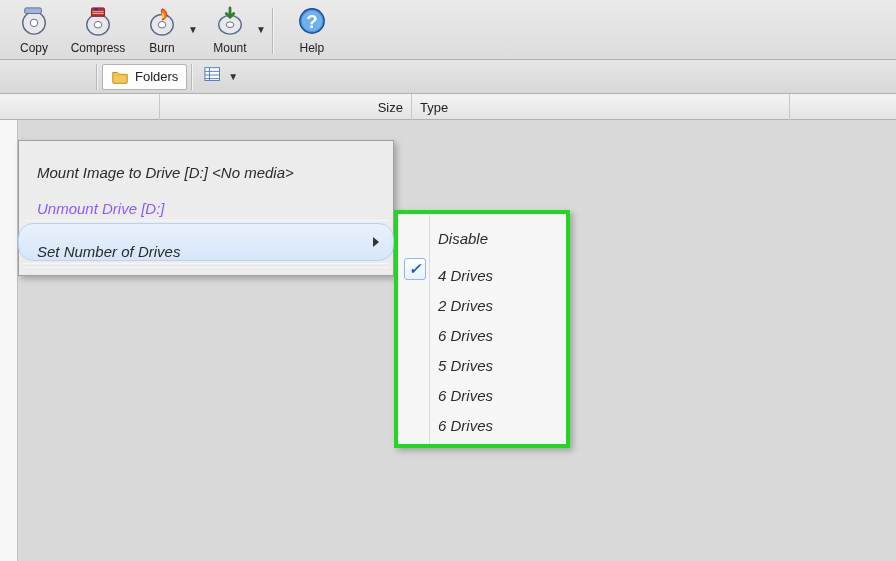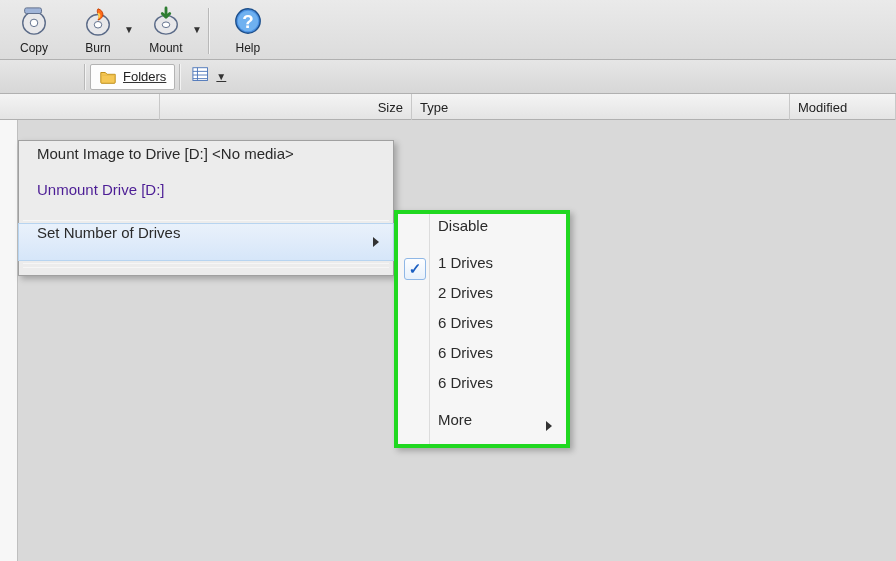--- a/index.html
+++ b/index.html
@@ -41,22 +41,21 @@
   .tb-sep { width: 2px; height: 46px; margin: 4px 6px 0 6px; border-left: 1px solid #b8b8b8; border-right:1px solid #f3f3f3; }
   .tb-dd { display:flex; align-items:flex-start; }
   .tb-dd .caret { margin-top:20px; margin-left:-6px; font-size:10px; color:#333; cursor:pointer; }
 
   
   .secbar {
     display:flex; align-items:center;
     height: 34px;
     background: linear-gradient(#e6e6e6,#d7d7d7);
     border-bottom: 1px solid #b0b0b0;
-    padding: 0 4px;
-    text-decoration: underline;
+    padding: 0 16px;
   }
   .secbar .sep { width:2px; height:26px; border-left:1px solid #b8b8b8; border-right:1px solid #f3f3f3; margin:0 4px; }
   .secbar .slot { width:76px; height:26px; }
   .sec-btn {
     display:flex; align-items:center; height:26px; padding:0 8px;
     border:1px solid transparent; border-radius:2px; cursor:pointer;
     font-size:13px; color:#222;
   }
   .sec-btn.active { background:#fdfdfd; border-color:#b3b3b3; }
   .sec-btn .ico { width:18px; height:18px; margin-right:6px; display:flex; align-items:center; justify-content:center;}
@@ -91,26 +90,26 @@
   }
 
   
   .ctx1 {
     position:absolute; left:18px; top:140px; width:376px;
     background:#ececec; border:1px solid #a0a0a0;
     box-shadow: 3px 3px 6px rgba(0,0,0,0.25);
     padding:4px 0;
   }
   .ctx1 .item, .ctx2 .item {
-    height:36px; display:flex; align-items:flex-start;
+    height:36px; display:flex; align-items:flex-end;
     padding: 0 18px 0 18px; font-size:15px; color:#2a2a2a;
-    cursor:pointer; position:relative;
-  }
-  .ctx1 .item.disabled { color:#4c1d95; cursor:default; }
-  .ctx1 .item.hover { background:linear-gradient(#e9f1fb,#d6e6f9); outline:1px solid #b7d4f0; }
+    cursor:pointer; position:relative;font-style:italic;
+  }
+  .ctx1 .item.disabled { color:#8b5cf6; cursor:default; }
+  .ctx1 .item.hover { background:linear-gradient(#e9f1fb,#d6e6f9); outline:1px solid #b7d4f0;border-radius:14px; }
   .ctx1 .sep { height:1px; margin:3px 4px; background:#c6c6c6; border-bottom:1px solid #f6f6f6;}
   .ctx1 .item .arrow, .ctx2 .item .arrow {
     position:absolute; right:14px; top:50%; transform:translateY(-50%);
     width:0;height:0;border-top:5px solid transparent;border-bottom:5px solid transparent;border-left:6px solid #333;
   }
 
   
   .ctx2 {
     position:absolute; left:394px; top:210px; width:176px;
     background:#f6f6f6; border:4px solid #20d820;
@@ -139,20 +138,32 @@
     <span class="icon-wrap">
       <svg width="30" height="30" viewBox="0 0 32 32">
         <ellipse cx="16" cy="18" rx="12" ry="12" fill="#e8e8ea" stroke="#5b6b88" stroke-width="1.5"></ellipse>
         <ellipse cx="16" cy="18" rx="4" ry="4" fill="#fff" stroke="#5b6b88"></ellipse>
         <rect x="6" y="2" width="18" height="6" rx="2" fill="#9fb4d8" stroke="#5b6b88"></rect>
       </svg>
     </span>
     <span class="tb-label">Copy</span>
   </div>
 
+  <div class="tb-btn">
+    <span class="icon-wrap">
+      <svg width="30" height="30" viewBox="0 0 32 32">
+        <ellipse cx="16" cy="20" rx="12" ry="11" fill="#e8e8ea" stroke="#5b6b88" stroke-width="1.5"></ellipse>
+        <ellipse cx="16" cy="20" rx="4" ry="3.5" fill="#fff" stroke="#5b6b88"></ellipse>
+        <rect x="9" y="2" width="14" height="9" rx="1.5" fill="#c03030" stroke="#7a1c1c"></rect>
+        <path d="M10 6 h12 M10 8 h12" stroke="#e9b3b3" stroke-width="1"></path>
+        <path d="M12 2 v3 l2 -1 l2 1 v-3" fill="#4a2a90"></path>
+      </svg>
+    </span>
+    <span class="tb-label">Compress</span>
+  </div>
 
   <div class="tb-dd">
     <div class="tb-btn">
       <span class="icon-wrap">
         <svg width="30" height="30" viewBox="0 0 32 32">
           <ellipse cx="16" cy="20" rx="12" ry="11" fill="#e8e8ea" stroke="#5b6b88" stroke-width="1.5"></ellipse>
           <ellipse cx="16" cy="20" rx="4" ry="3.5" fill="#fff" stroke="#5b6b88"></ellipse>
           <path d="M16 3 C13 8 20 9 16 15 C23 13 23 5 16 3 Z" fill="#ff6a1a" stroke="#c63f00"></path>
           <path d="M16 7 C15 10 18 10 16 14 C20 12 19 8 16 7 Z" fill="#ffd24a"></path>
         </svg>
@@ -220,23 +231,20 @@
 <div class="colhdr">
   <div class="col col-name">
       <span></span>
     </div>
   <div class="col col-type">
       <span>Type</span>
     </div>
   <div class="col col-size size">
       <span>Size</span>
     </div>
-  <div class="col col-mod">
-      <span>Modified</span>
-    </div>
 </div>
 
 <div class="filearea">
   <div class="left-panel-edge"></div>
 </div>
 
 <div class="ctx1">
   <div class="item">
     <span>Mount Image to Drive [D:] &lt;No media&gt;</span>
   </div>
@@ -253,32 +261,31 @@
 </div>
 
 <div class="ctx2">
   <div class="gutter"></div>
   <div class="item">
     <span>Disable</span>
   </div>
   <div class="sep"></div>
   <div class="item">
     <span class="check">✓</span>
-    <span>1 Drives</span>
+    <span>4 Drives</span>
   </div>
   <div class="item">
     <span>2 Drives</span>
   </div>
   <div class="item">
     <span>6 Drives</span>
   </div>
   <div class="item">
+    <span>5 Drives</span>
+  </div>
+  <div class="item">
     <span>6 Drives</span>
   </div>
   <div class="item">
     <span>6 Drives</span>
   </div>
   <div class="sep"></div>
-  <div class="item">
-    <span>More</span>
-    <span class="arrow"></span>
-  </div>
 </div>
 
 </body></html>

